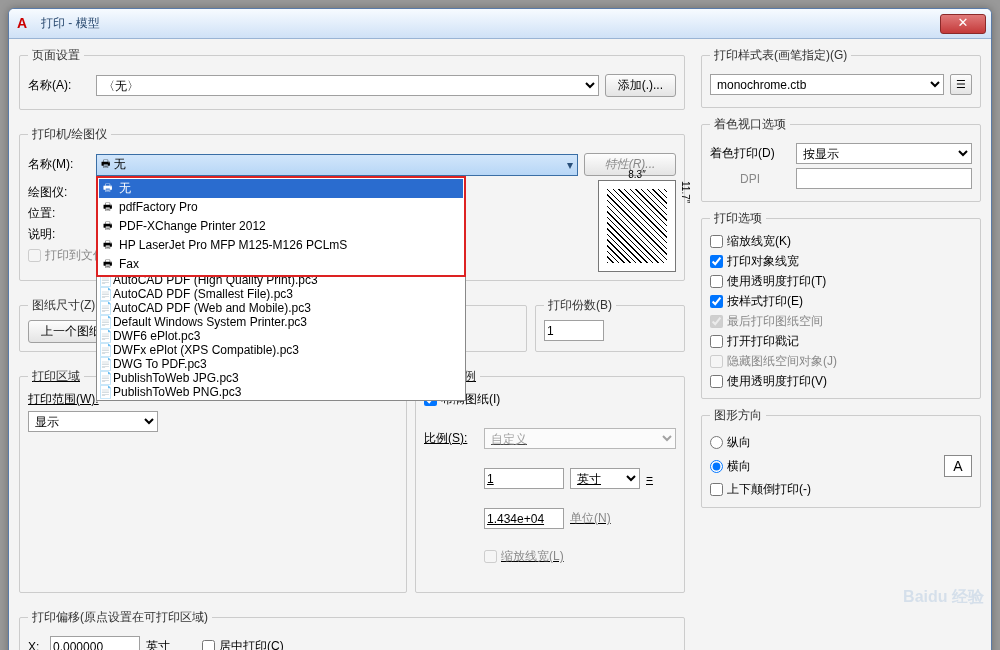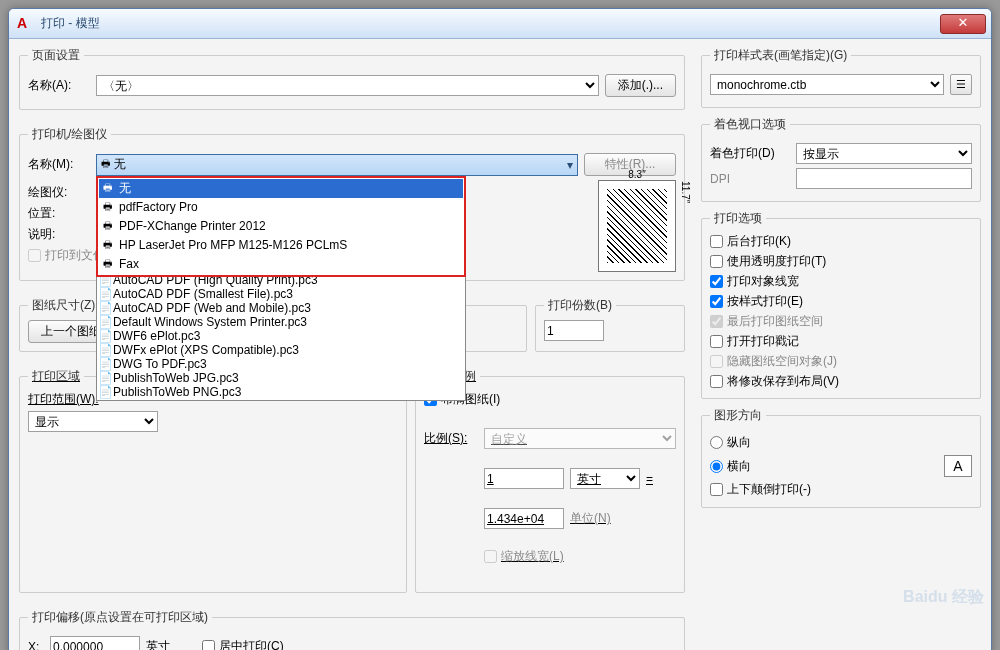--- a/index.html
+++ b/index.html
@@ -12,21 +12,21 @@
 .body { display: flex; padding: 8px 10px 10px; gap: 16px; background: #f4f4f4; }
 .col-right { width: 280px; }
 fieldset { border: 1px solid #ccc; border-radius: 2px; margin: 0 0 8px 0; padding: 6px 8px 8px; position: relative; }
 legend { padding: 0 4px; color: #333; }
 .row { display: flex; align-items: center; margin: 4px 0; gap: 6px; }
 .lbl { width: 62px; }
 .lbl.narrow { width: 54px; }
 select, input[type=text] { border: 1px solid #a0a0a0; background: #fff; height: 21px; padding: 1px 2px; }
 select.wide { flex: 1; }
 .btn { background: linear-gradient(#fdfdfd,#e4e4e4); border: 1px solid #a0a0a0; border-radius: 3px; height: 23px; padding: 0 12px; display: inline-flex; align-items: center; justify-content: center; cursor: default; }
-.btn.disabled { color: #888; }
+.btn.disabled { color: #888; font-style: italic; }
 .btn.primary { border-color: #3a82c9; box-shadow: 0 0 3px #6ab0f0; }
 .cbx { display: inline-flex; align-items: center; gap: 4px; }
 .cbx input { margin: 0; }
 .paper-preview { border: 1px solid #777; padding: 3px; background: #fff; width: 78px; height: 92px; position: relative; margin-left: 0; }
 .paper-preview .hatch { position: absolute; left: 8px; top: 8px; right: 8px; bottom: 8px; background: repeating-linear-gradient(45deg,#000 0 1px,#fff 1px 4px); }
 .paper-preview .wlabel { position: absolute; top: -12px; left: 0; right: 0; text-align: center; font-size: 10px; }
 .paper-preview .hlabel { position: absolute; right: -16px; top: 0; bottom: 0; writing-mode: vertical-rl; font-size: 10px; }
 .dropdown-host { position: relative; }
 .dd-closed { border: 1px solid #3a6ea5; background: linear-gradient(#d2e6fb,#b7d6f6); height: 22px; display: flex; align-items: center; padding: 0 18px 0 4px; position: relative; }
 .dd-closed::after { content:"▾"; position: absolute; right: 4px; color: #2a507a; }
@@ -218,59 +218,59 @@
         </div>
       </fieldset>
 
       <fieldset>
         <legend>着色视口选项</legend>
         <div class="row">
             <span style="width:80px;">着色打印(D)</span>
             <select class="wide"><option>按显示</option></select>
           </div>
         <div class="row">
-            <span style="width:80px;" class="muted">DPI</span>
+            <span style="width:80px;text-align:center;" class="muted">DPI</span>
             <input type="text" disabled="" style="flex: 1 1 0%;">
           </div>
       </fieldset>
 
       <fieldset>
         <legend>打印选项</legend>
         <div class="checklist">
           <label class="cbx">
               <input type="checkbox" style="">
-              <span>后台打印(K)</span>
-            </label>
-          <label class="cbx">
-              <input type="checkbox" style="">
-              <span>使用透明度打印(T)</span>
+              <span>缩放线宽(K)</span>
             </label>
           <label class="cbx">
               <input type="checkbox" checked="" style="">
               <span>打印对象线宽</span>
+            </label>
+          <label class="cbx">
+              <input type="checkbox" style="">
+              <span>使用透明度打印(T)</span>
             </label>
           <label class="cbx">
               <input type="checkbox" checked="" style="">
               <span>按样式打印(E)</span>
             </label>
           <label class="cbx muted">
               <input type="checkbox" checked="" disabled="" style="">
               <span>最后打印图纸空间</span>
             </label>
           <label class="cbx">
               <input type="checkbox" style="">
               <span>打开打印戳记</span>
             </label>
           <label class="cbx muted">
               <input type="checkbox" disabled="" style="">
               <span>隐藏图纸空间对象(J)</span>
             </label>
           <label class="cbx">
               <input type="checkbox" style="">
-              <span>将修改保存到布局(V)</span>
+              <span>使用透明度打印(V)</span>
             </label>
         </div>
       </fieldset>
 
       <fieldset style="position:relative;">
         <legend>图形方向</legend>
         <div class="row">
             <label class="cbx">
               <input type="radio" name="or" style="">
               <span>纵向</span>

